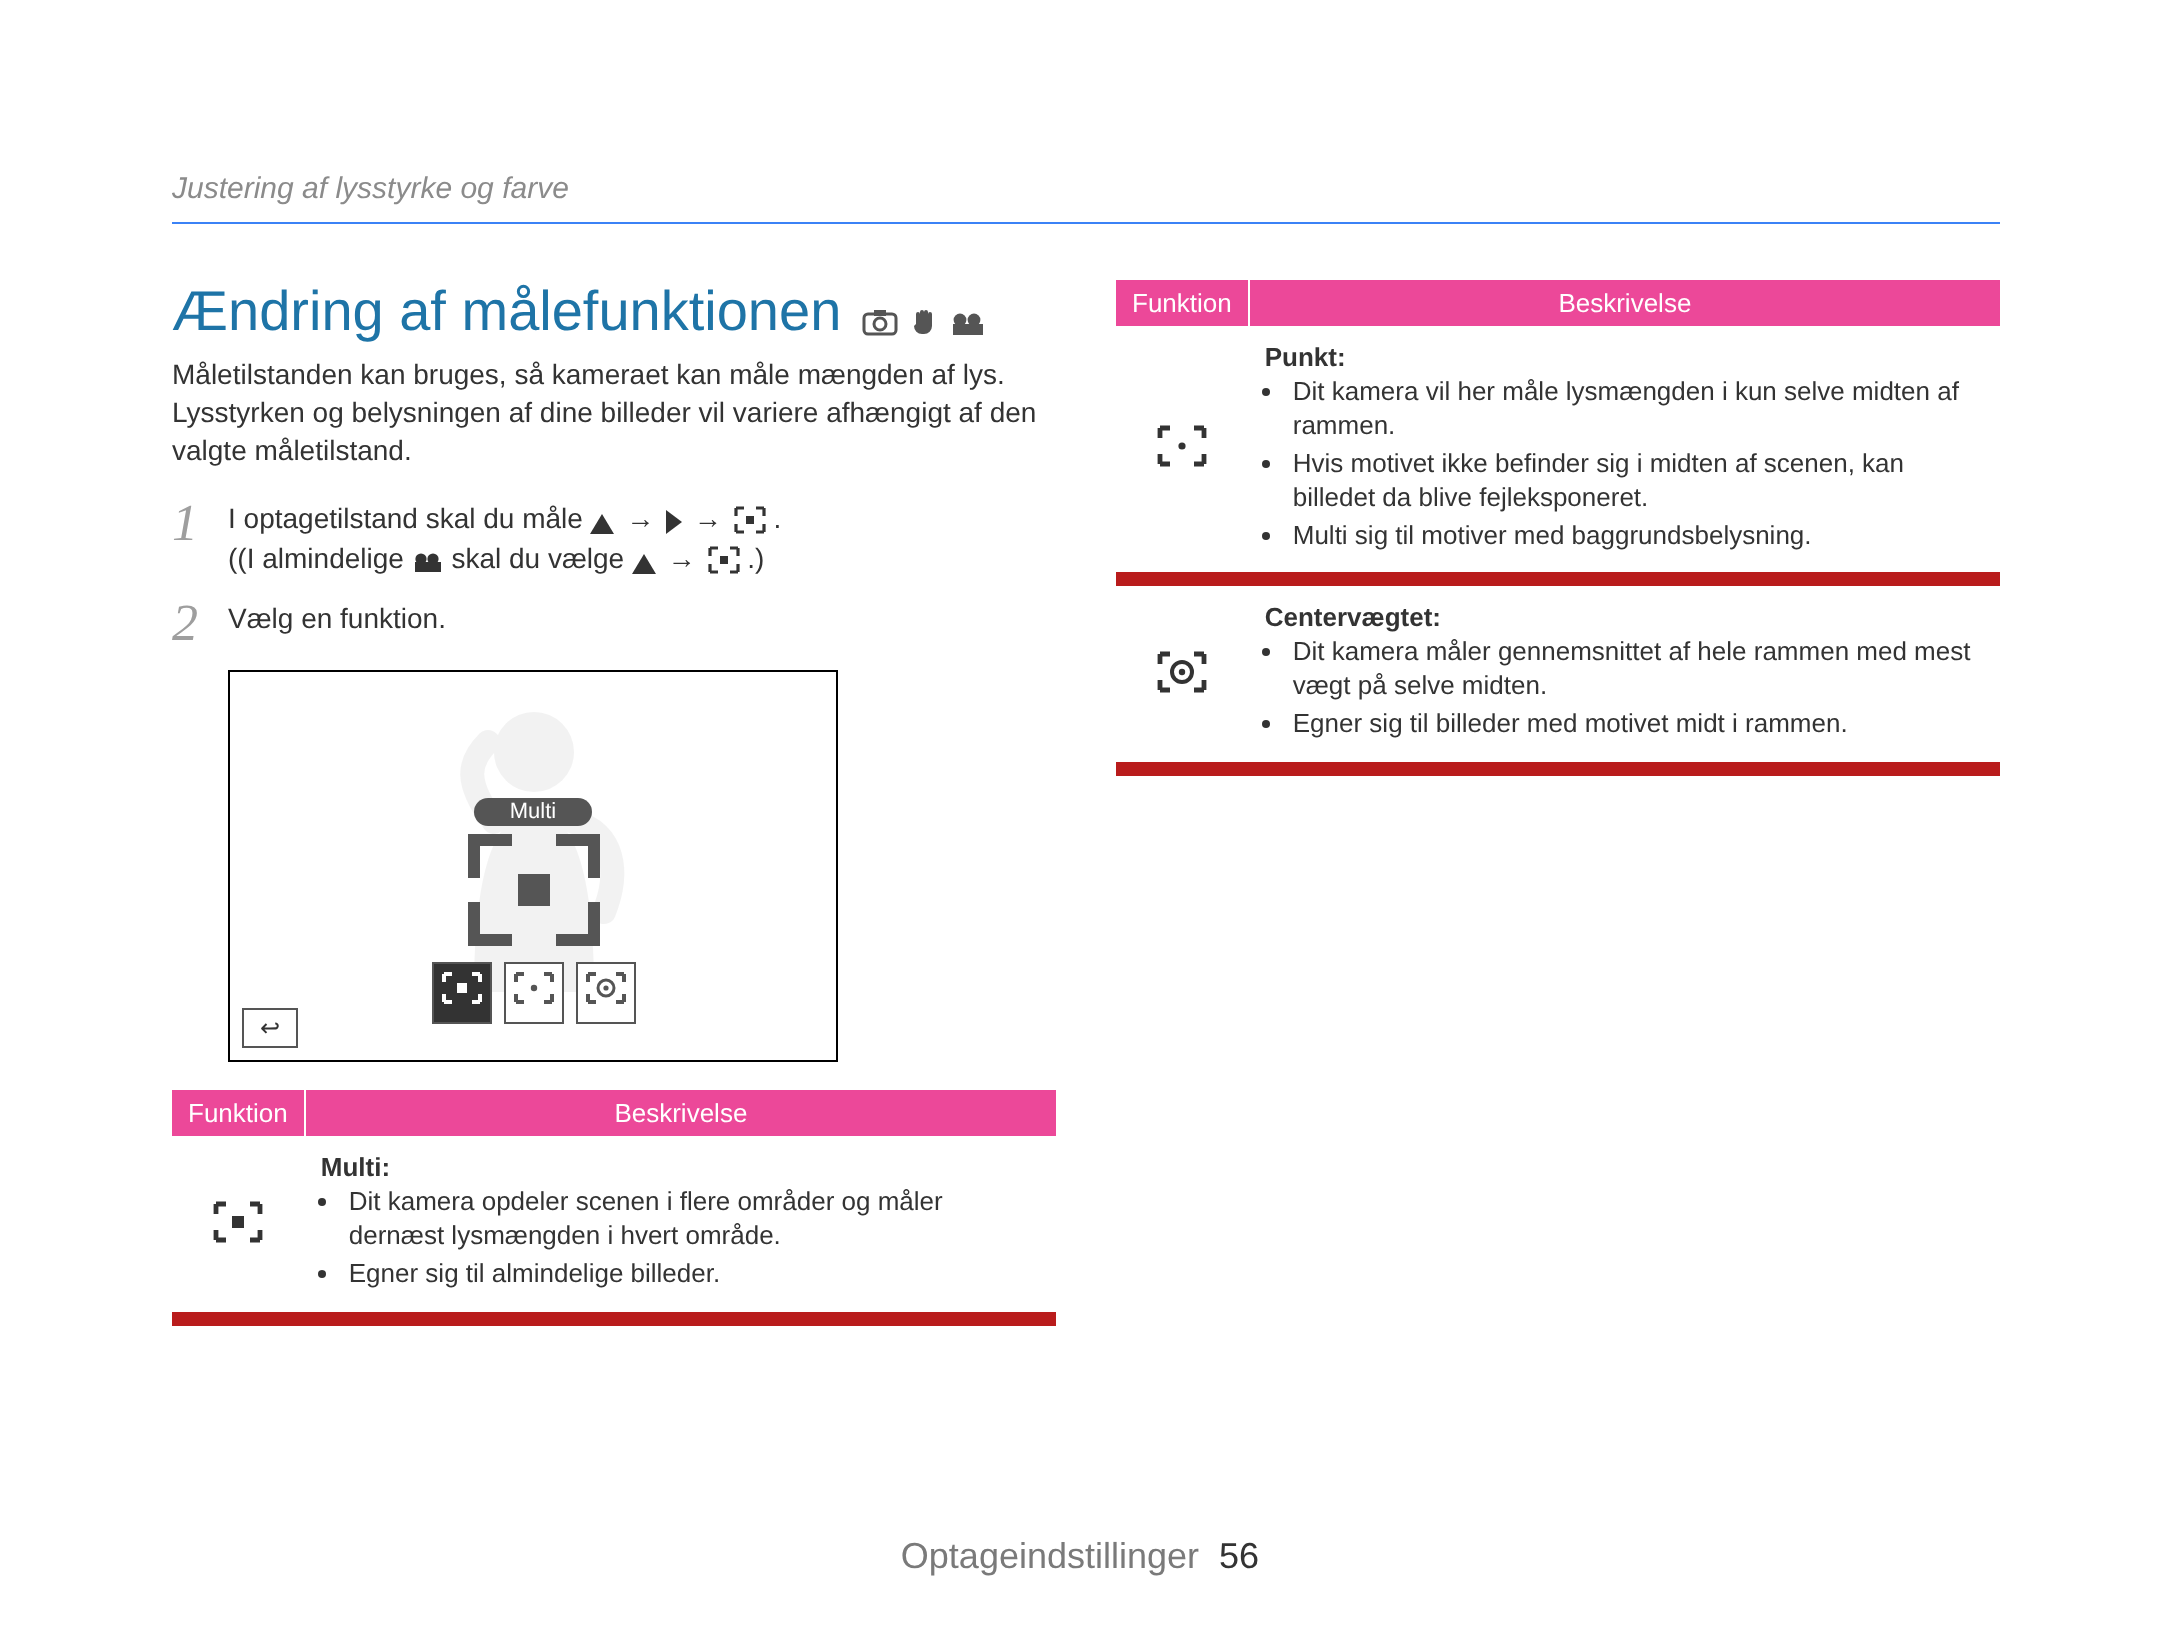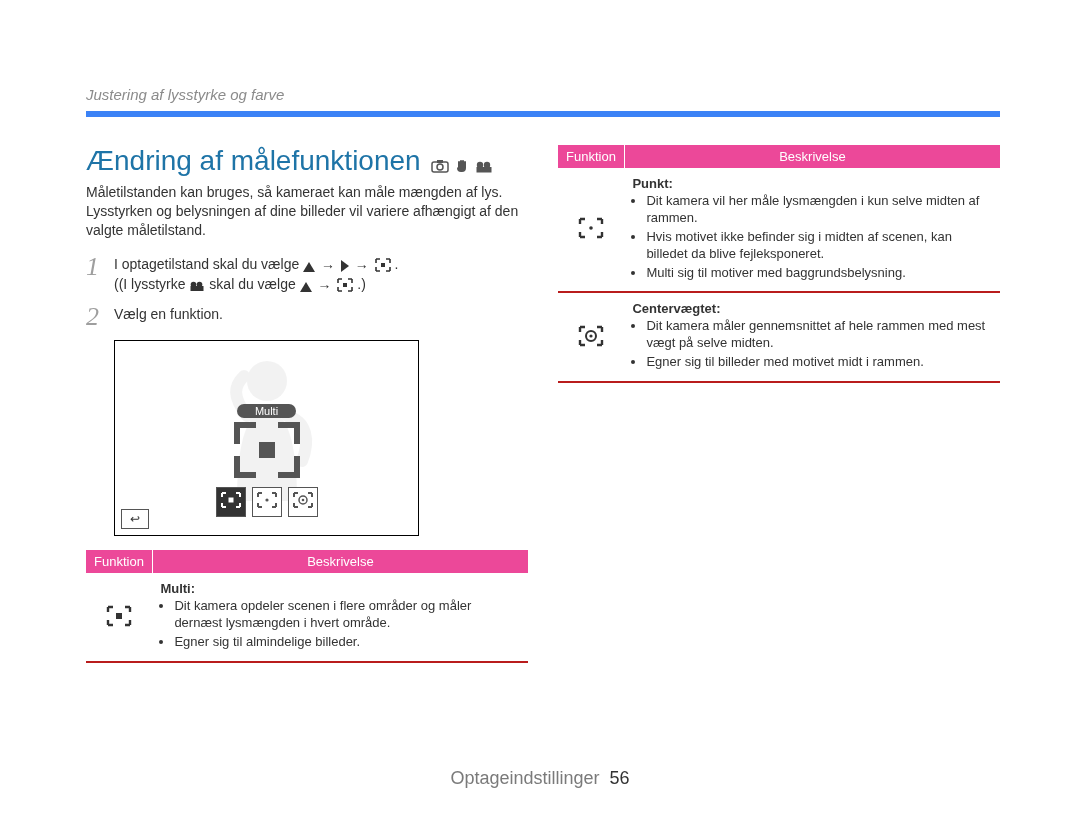--- a/index.html
+++ b/index.html
@@ -16,21 +16,21 @@
     width: 1080px;
     height: 815px;
     padding: 86px 80px 0 86px;
     box-sizing: border-box;
   }
   .breadcrumb {
     font-style: italic;
     color: #8b8b8b;
     font-size: 15px;
     padding-bottom: 8px;
-    border-bottom: 6px solid #3b82f6;
+    border-bottom: 1px solid #3b82f6;
     margin-bottom: 28px;
   }
   .columns {
     display: flex;
     gap: 30px;
   }
   .col {
     flex: 1;
     min-width: 0;
   }
@@ -160,21 +160,21 @@
   .func-table thead th:last-child {
     border-right: none;
   }
   .func-table thead th:first-child {
     width: 62px;
     box-sizing: border-box;
   }
   .func-table tbody td {
     vertical-align: top;
     padding: 8px;
-    border-bottom: 2px solid #b91c1c;
+    border-bottom: 7px solid #b91c1c;
   }
   .func-table tbody td.icon-cell {
     text-align: center;
     vertical-align: middle;
     width: 62px;
     box-sizing: border-box;
   }
   .desc-title {
     font-weight: bold;
     margin-bottom: 2px;
@@ -241,41 +241,41 @@
               </svg>
           </span>
         </span>
       </div>
 
       <div class="intro">Måletilstanden kan bruges, så kameraet kan måle mængden af lys. Lysstyrken og belysningen af dine billeder vil variere afhængigt af den valgte måletilstand.</div>
 
       <div class="step">
         <div class="step-num">1</div>
         <div class="step-body">
-          <span>I optagetilstand skal du vælge</span>
+          <span>I optagetilstand skal du måle</span>
           <span class="inline-icon">
             <svg width="12" height="10" viewBox="0 0 12 10">
                 <path d="M6 0 L12 10 L0 10 Z" fill="#333"></path>
               </svg>
           </span>
           <span class="arrow">→</span>
           <span class="inline-icon">
             <svg width="8" height="12" viewBox="0 0 8 12">
                 <path d="M0 0 L8 6 L0 12 Z" fill="#333"></path>
               </svg>
           </span>
           <span class="arrow">→</span>
           <span class="inline-icon">
             <svg width="16" height="14" viewBox="0 0 16 14">
                 <path d="M1 1 L1 5 M1 1 L5 1 M15 1 L11 1 M15 1 L15 5 M1 13 L1 9 M1 13 L5 13 M15 13 L15 9 M15 13 L11 13" stroke="#333" stroke-width="1.6" fill="none"></path>
                 <rect x="6" y="5" width="4" height="4" fill="#333"></rect>
               </svg>
           </span>.
           <br>
-          (<span>(I lysstyrke</span>
+          (<span>(I almindelige</span>
           <span class="inline-icon">
             <svg width="16" height="11" viewBox="0 0 16 11">
                 <circle cx="4.5" cy="3.5" r="2.8" fill="#333"></circle>
                 <circle cx="10.5" cy="3.5" r="2.8" fill="#333"></circle>
                 <rect x="1.5" y="5" width="13" height="5" fill="#333"></rect>
               </svg>
           </span>
           <span>skal du vælge</span>
           <span class="inline-icon">
             <svg width="12" height="10" viewBox="0 0 12 10">

